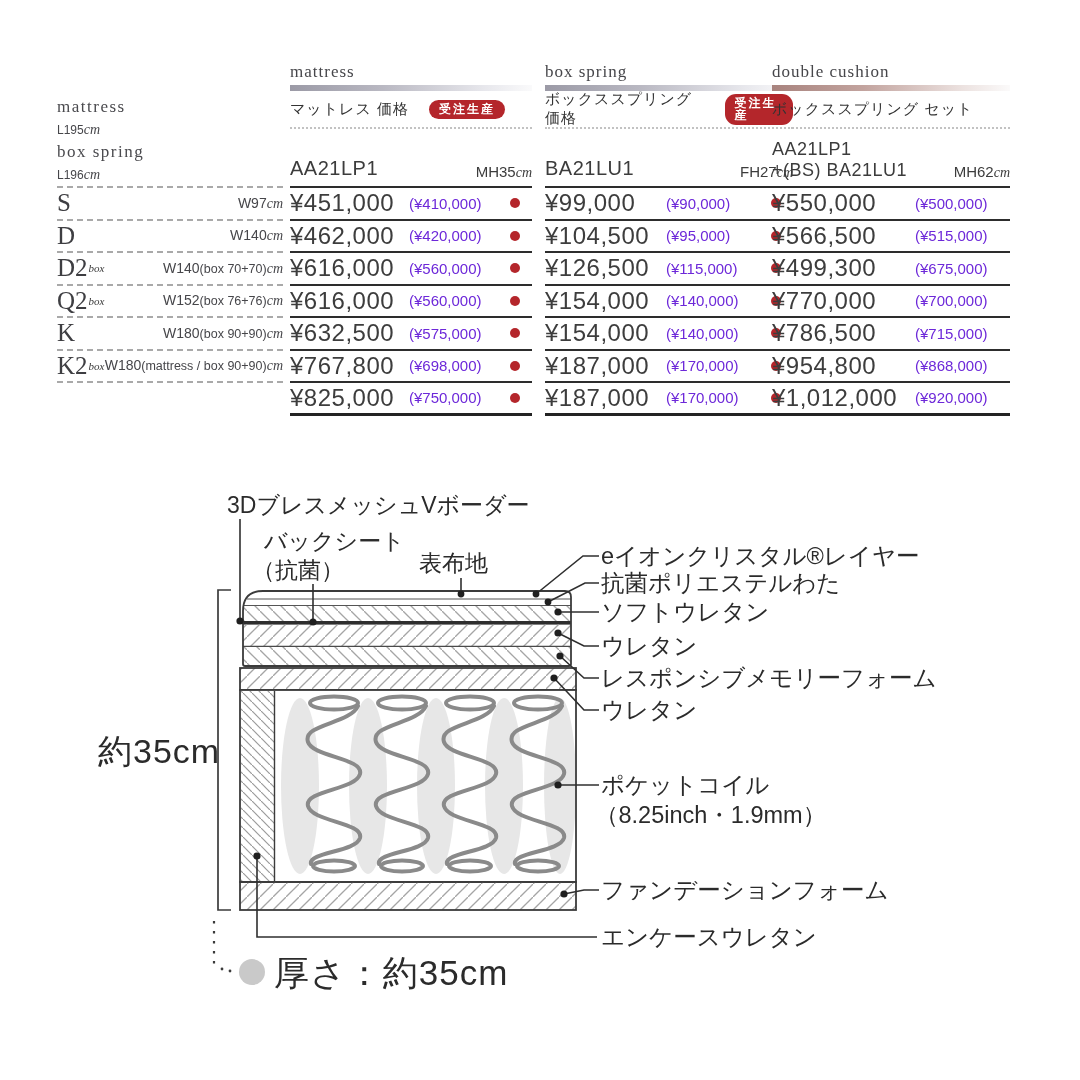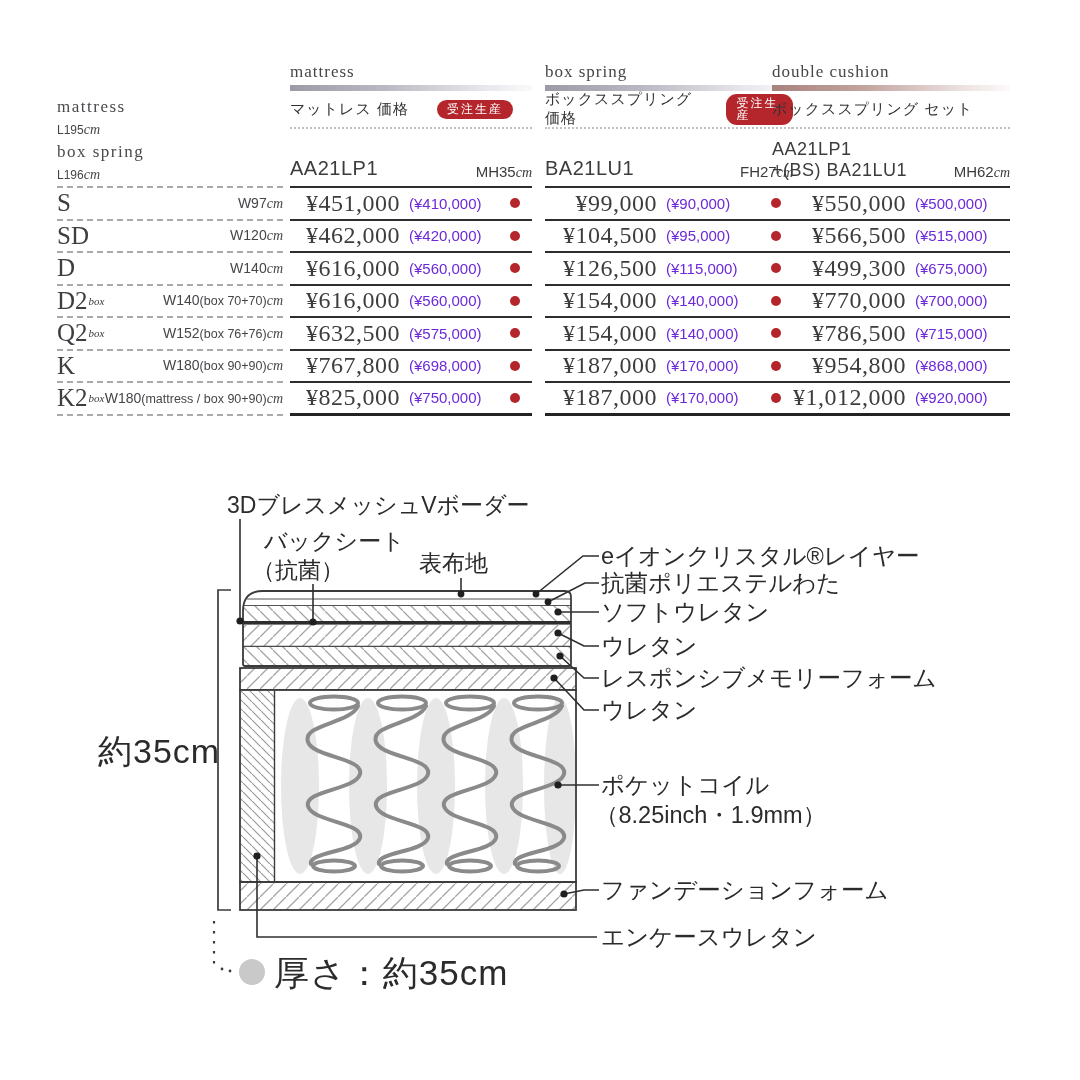--- a/index.html
+++ b/index.html
@@ -11,34 +11,34 @@
   .c0{left:290px;width:242px;}
   .c1{left:545px;width:248px;}
   .c2{left:772px;width:238px;}
   
   .en{font-family:"Liberation Serif",serif;font-size:17px;letter-spacing:1px;color:#46464a;
       height:30px;box-sizing:border-box;padding-top:7px;}
   .bar{height:6px;}
   .c0 .bar,.c1 .bar{background:linear-gradient(90deg,#9b9aa6 0%,#b9b8c2 38%,#e7e7ec 80%,#fafafb 100%);}
   .c2 .bar{background:linear-gradient(90deg,#a8837e 0%,#c2a39e 38%,#ece2e0 80%,#fbfafa 100%);}
   .jp-row{display:flex;align-items:center;height:36px;font-size:15px;letter-spacing:1px;color:#333;}
-  .badge{display:inline-block;margin-left:28px;background:#b4262b;color:#fff;font-size:12px;
-         letter-spacing:2px;padding:3px 10px 4px;border-radius:11px;font-weight:normal;line-height:1;}
+  .badge{display:inline-block;margin-left:20px;background:#b4262b;color:#fff;font-size:12px;
+         letter-spacing:2px;padding:3px 10px 4px;border-radius:11px;font-weight:bold;line-height:1;}
   .dotline{border-top:2px dotted #c2c2c2;}
   .model-row{height:59px;box-sizing:border-box;display:flex;justify-content:space-between;
              align-items:flex-end;padding-bottom:5px;border-bottom:2px solid #2d2d2d;}
   .model{font-size:20px;letter-spacing:.5px;color:#3c3c3c;line-height:1.18;}
   .c2 .model{font-size:18px;}
   .hspec{font-size:15px;color:#3c3c3c;white-space:nowrap;}
   .unit{font-family:"Liberation Serif",serif;font-style:italic;font-size:14px;}
   
   .prow{height:32.5px;box-sizing:border-box;display:flex;align-items:center;
         border-bottom:2px solid #2d2d2d;}
   .prow.last{border-bottom:3px solid #232323;}
-  .pmain{font-size:24px;letter-spacing:.5px;color:#3d3d3d;text-align:right;white-space:nowrap;font-family:Liberation Serif, serif;}
+  .pmain{font-size:24px;letter-spacing:.5px;color:#3d3d3d;white-space:nowrap;}
   .c0 .pmain{width:110px;}
   .c1 .pmain{width:112px;}
   .c2 .pmain{width:134px;}
   .pparen{font-size:15px;color:#6d28d9;margin-left:9px;white-space:nowrap;}
   .pdot{width:10px;height:10px;border-radius:50%;background:#b4262b;margin-left:auto;margin-right:12px;}
   
   .size-head{height:133px;box-sizing:border-box;padding-top:42px;border-bottom:2px dashed #a9a9a9;}
   .sh-en{font-family:"Liberation Serif",serif;font-size:17px;letter-spacing:1.5px;color:#4a4a4e;line-height:20px;}
   .sh-len{font-size:16px;line-height:24px;color:#46464a;}
   .sh-len .lp{font-size:12px;}
@@ -64,25 +64,20 @@
     <div class="size-head">
       <div class="sh-en">mattress</div>
       <div class="sh-len"><span class="lp">L195</span><span class="unit">cm</span></div>
       <div class="sh-en">box spring</div>
       <div class="sh-len"><span class="lp">L196</span><span class="unit">cm</span></div>
     </div>
     <div class="srow">
         <span class="slabel">S</span>
         <span class="ssub"></span>
         <span class="swidth"><span>W97</span><span class="wextra"></span><span class="unit">cm</span></span>
-      </div>
-    <div class="srow">
-        <span class="slabel">SD</span>
-        <span class="ssub"></span>
-        <span class="swidth"><span>W120</span><span class="wextra"></span><span class="unit">cm</span></span>
       </div>
     <div class="srow">
         <span class="slabel">D</span>
         <span class="ssub"></span>
         <span class="swidth"><span>W140</span><span class="wextra"></span><span class="unit">cm</span></span>
       </div>
     <div class="srow">
         <span class="slabel">D2</span>
         <span class="ssub">box</span>
         <span class="swidth"><span>W140</span><span class="wextra">(box 70+70)</span><span class="unit">cm</span></span>

